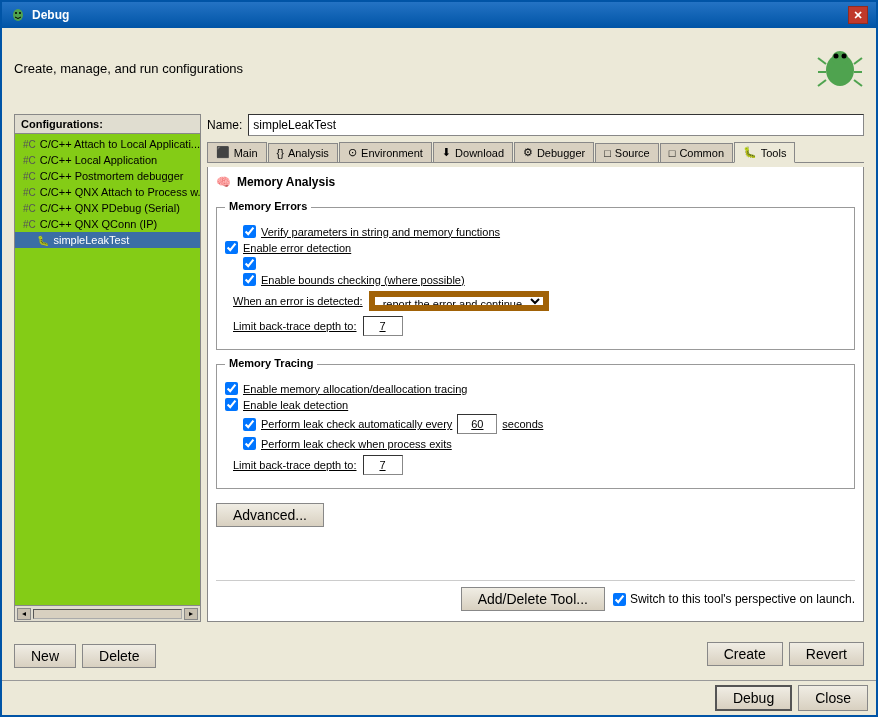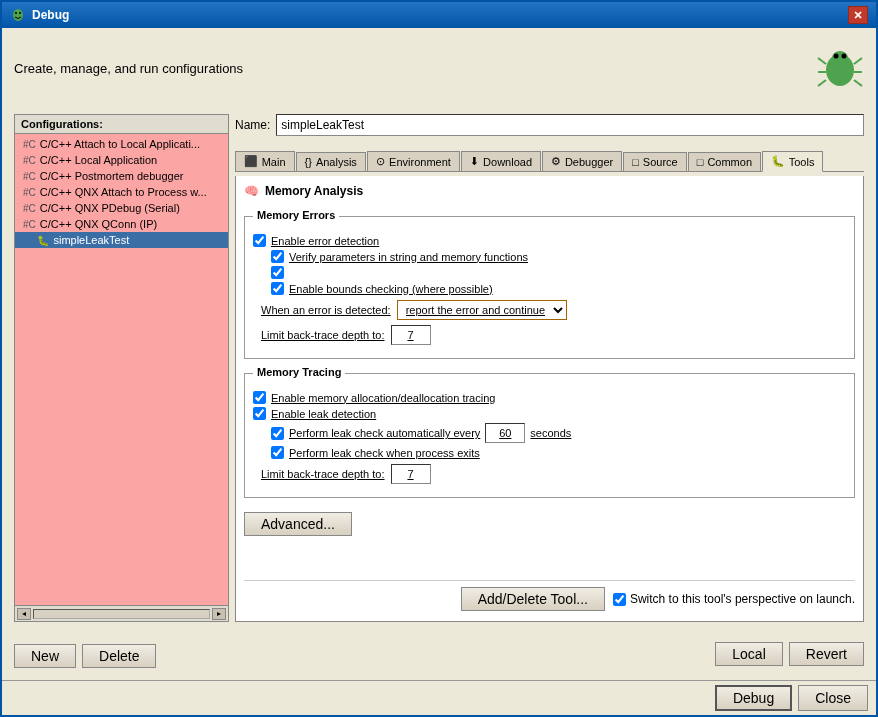--- a/index.html
+++ b/index.html
@@ -72,24 +72,24 @@
       font-size: 13px;
       font-weight: normal;
       color: #000;
     }
     .main-area {
       flex: 1;
       display: flex;
       gap: 6px;
     }
     .left-panel {
-      width: 215px;
+      width: 187px;
       display: flex;
       flex-direction: column;
-      background: #fca5a5;
+      background: #84cc16;
       border: 1px solid #888;
       overflow: hidden;
     }
     .left-panel-header {
       background: #e0ddd0;
       padding: 3px 6px;
       font-weight: bold;
       border-bottom: 1px solid #888;
       font-size: 11px;
     }
@@ -165,21 +165,21 @@
     .right-panel {
       flex: 1;
       display: flex;
       flex-direction: column;
       gap: 4px;
     }
     .name-row {
       display: flex;
       align-items: center;
       gap: 6px;
-      margin-bottom: 11px;
+      margin-bottom: 2px;
     }
     .name-label {
       font-size: 12px;
     }
     .name-input {
       flex: 1;
       height: 22px;
       border: 1px inset #888;
       padding: 2px 4px;
       font-size: 12px;
@@ -264,21 +264,21 @@
       display: flex;
       align-items: center;
       gap: 6px;
       margin: 5px 8px;
       font-size: 11px;
     }
     .form-label { white-space: nowrap; }
     .form-select {
       height: 20px;
       font-size: 11px;
-      border: 1px solid #a16207;
+      border: 6px solid #a16207;
       background: white;
       padding: 0 4px;
     }
     .form-input-small {
       width: 40px;
       height: 20px;
       border: 1px inset #888;
       font-size: 11px;
       padding: 0 4px;
       text-align: center;
@@ -433,28 +433,28 @@
 
         <div class="tab-content">
           <div class="tab-header">
             <span>🧠</span>
             <span>Memory Analysis</span>
           </div>
 
           <div class="section-box">
             <span class="section-label">Memory Errors</span>
 
+            <div class="checkbox-row sub-checkbox">
+              <input type="checkbox" checked="" style="">
+              <label>Verify parameters in string and memory functions</label>
+            </div>
+
             <div class="checkbox-row">
               <input type="checkbox" checked="" style="">
               <label>Enable error detection</label>
-            </div>
-
-            <div class="checkbox-row sub-checkbox">
-              <input type="checkbox" checked="" style="">
-              <label>Verify parameters in string and memory functions</label>
             </div>
 
             <div class="checkbox-row sub-checkbox">
               <input type="checkbox" checked="" style="">
             </div>
 
             <div class="checkbox-row sub-checkbox">
               <input type="checkbox" checked="" style="">
               <label>Enable bounds checking (where possible)</label>
             </div>
@@ -519,21 +519,21 @@
         </div>
       </div>
     </div>
 
     <div style="display:flex; justify-content:space-between; align-items:center;">
       <div class="bottom-btns-left">
         <button class="btn">New</button>
         <button class="btn">Delete</button>
       </div>
       <div class="apply-revert">
-        <button class="btn">Local</button>
+        <button class="btn">Create</button>
         <button class="btn">Revert</button>
       </div>
     </div>
   </div>
 
   <div class="footer-area">
     <div></div>
     <div class="debug-close">
       <button class="btn btn-primary">Debug</button>
       <button class="btn">Close</button>

